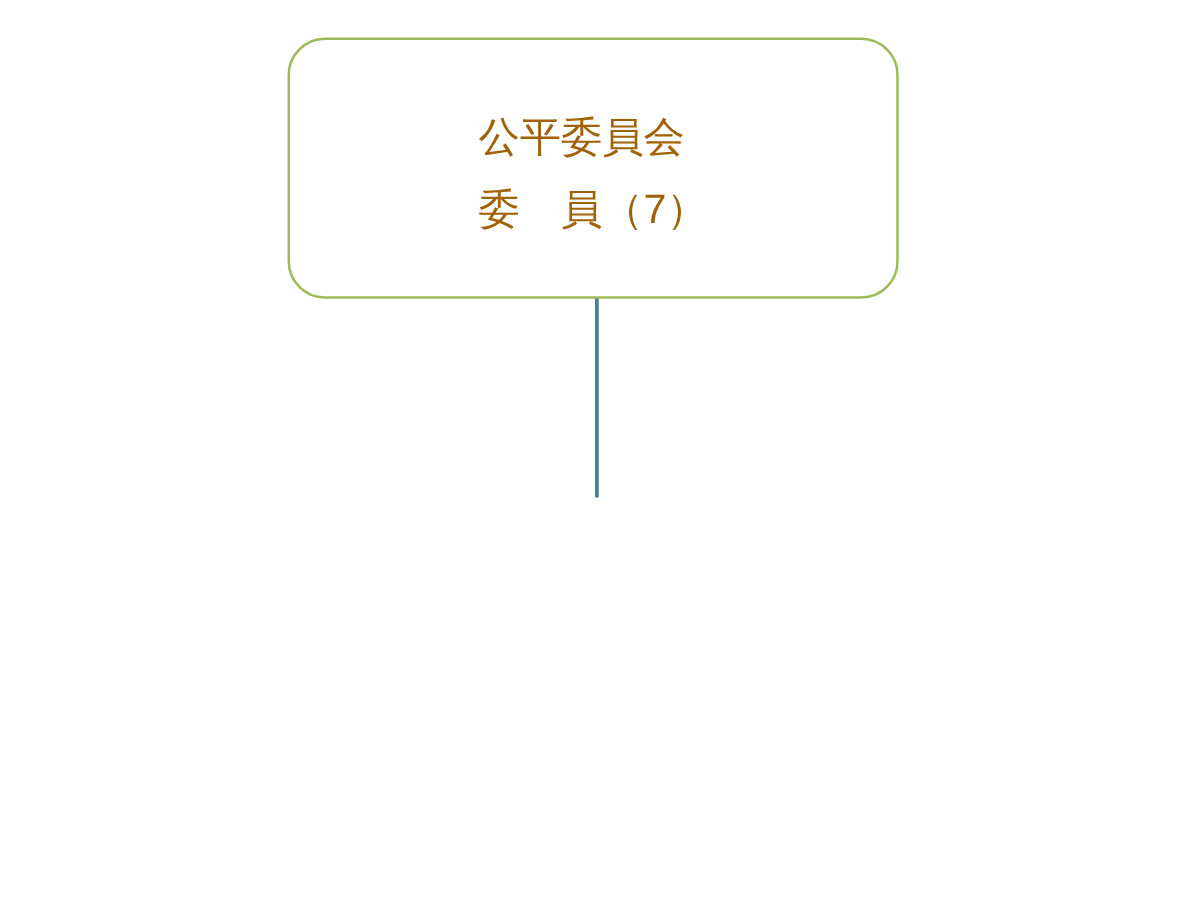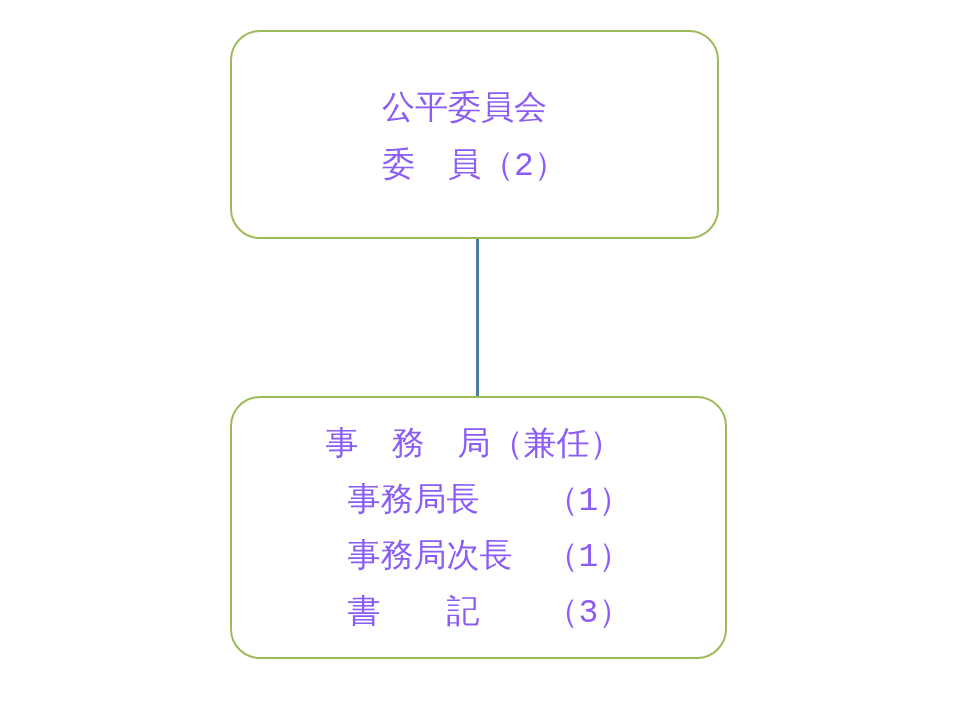--- a/index.html
+++ b/index.html
@@ -59,26 +59,26 @@
     padding-top: 4px;
   }
 
   .box-lines {
     display: flex;
     flex-direction: column;
     align-items: flex-start;
   }
 
   .org-line {
-    color: #8b5cf6;
+    color: #a16207;
     font-size: 33px;
     line-height: 1.0;
     white-space: pre;
     letter-spacing: 0px;
-    font-family: Liberation Mono, monospace;
+    font-family: Liberation Sans, sans-serif;
     font-weight: 400;
   }
 
   
   #box-committee .org-line { margin-bottom: 24px; }
   #box-committee .org-line:last-child { margin-bottom: 0; }
 
   #box-secretariat .org-line { margin-bottom: 23px; }
   #box-secretariat .org-line:last-child { margin-bottom: 0; }
 
@@ -89,26 +89,18 @@
 </head>
 <body>
 
 <div id="canvas">
 
   <div class="connector" id="connector-main"></div>
 
   <div class="org-box" id="box-committee">
     <div class="box-lines">
       <div class="org-line indent-0">公平委員会</div>
-      <div class="org-line indent-0">委　員（2）</div>
+      <div class="org-line indent-0">委　員（7）</div>
     </div>
   </div>
 
-  <div class="org-box" id="box-secretariat">
-    <div class="box-lines">
-      <div class="org-line indent-0">事　務　局（兼任）</div>
-      <div class="org-line indent-1">事務局長　　（1）</div>
-      <div class="org-line indent-1">事務局次長　（1）</div>
-      <div class="org-line indent-1">書　　記　　（3）</div>
-    </div>
-  </div>
 
 </div>
 
 </body></html>

